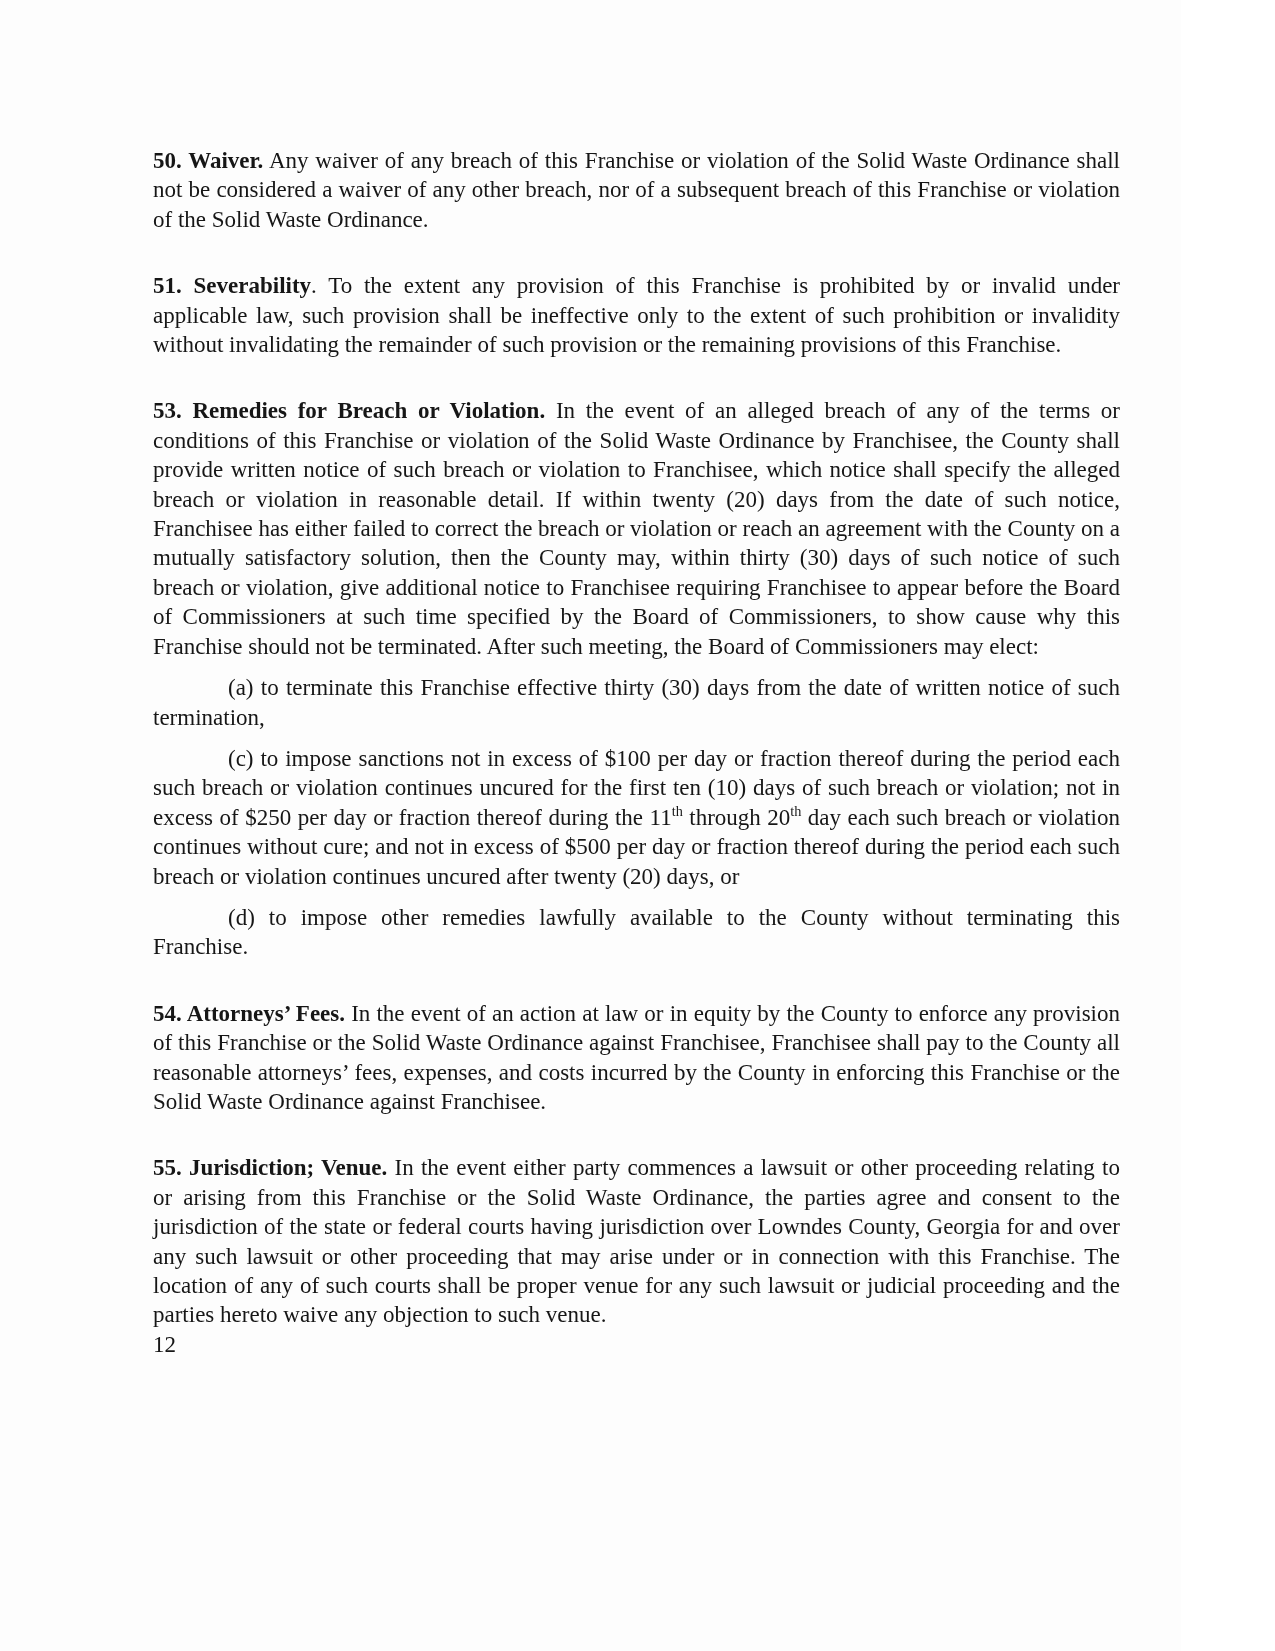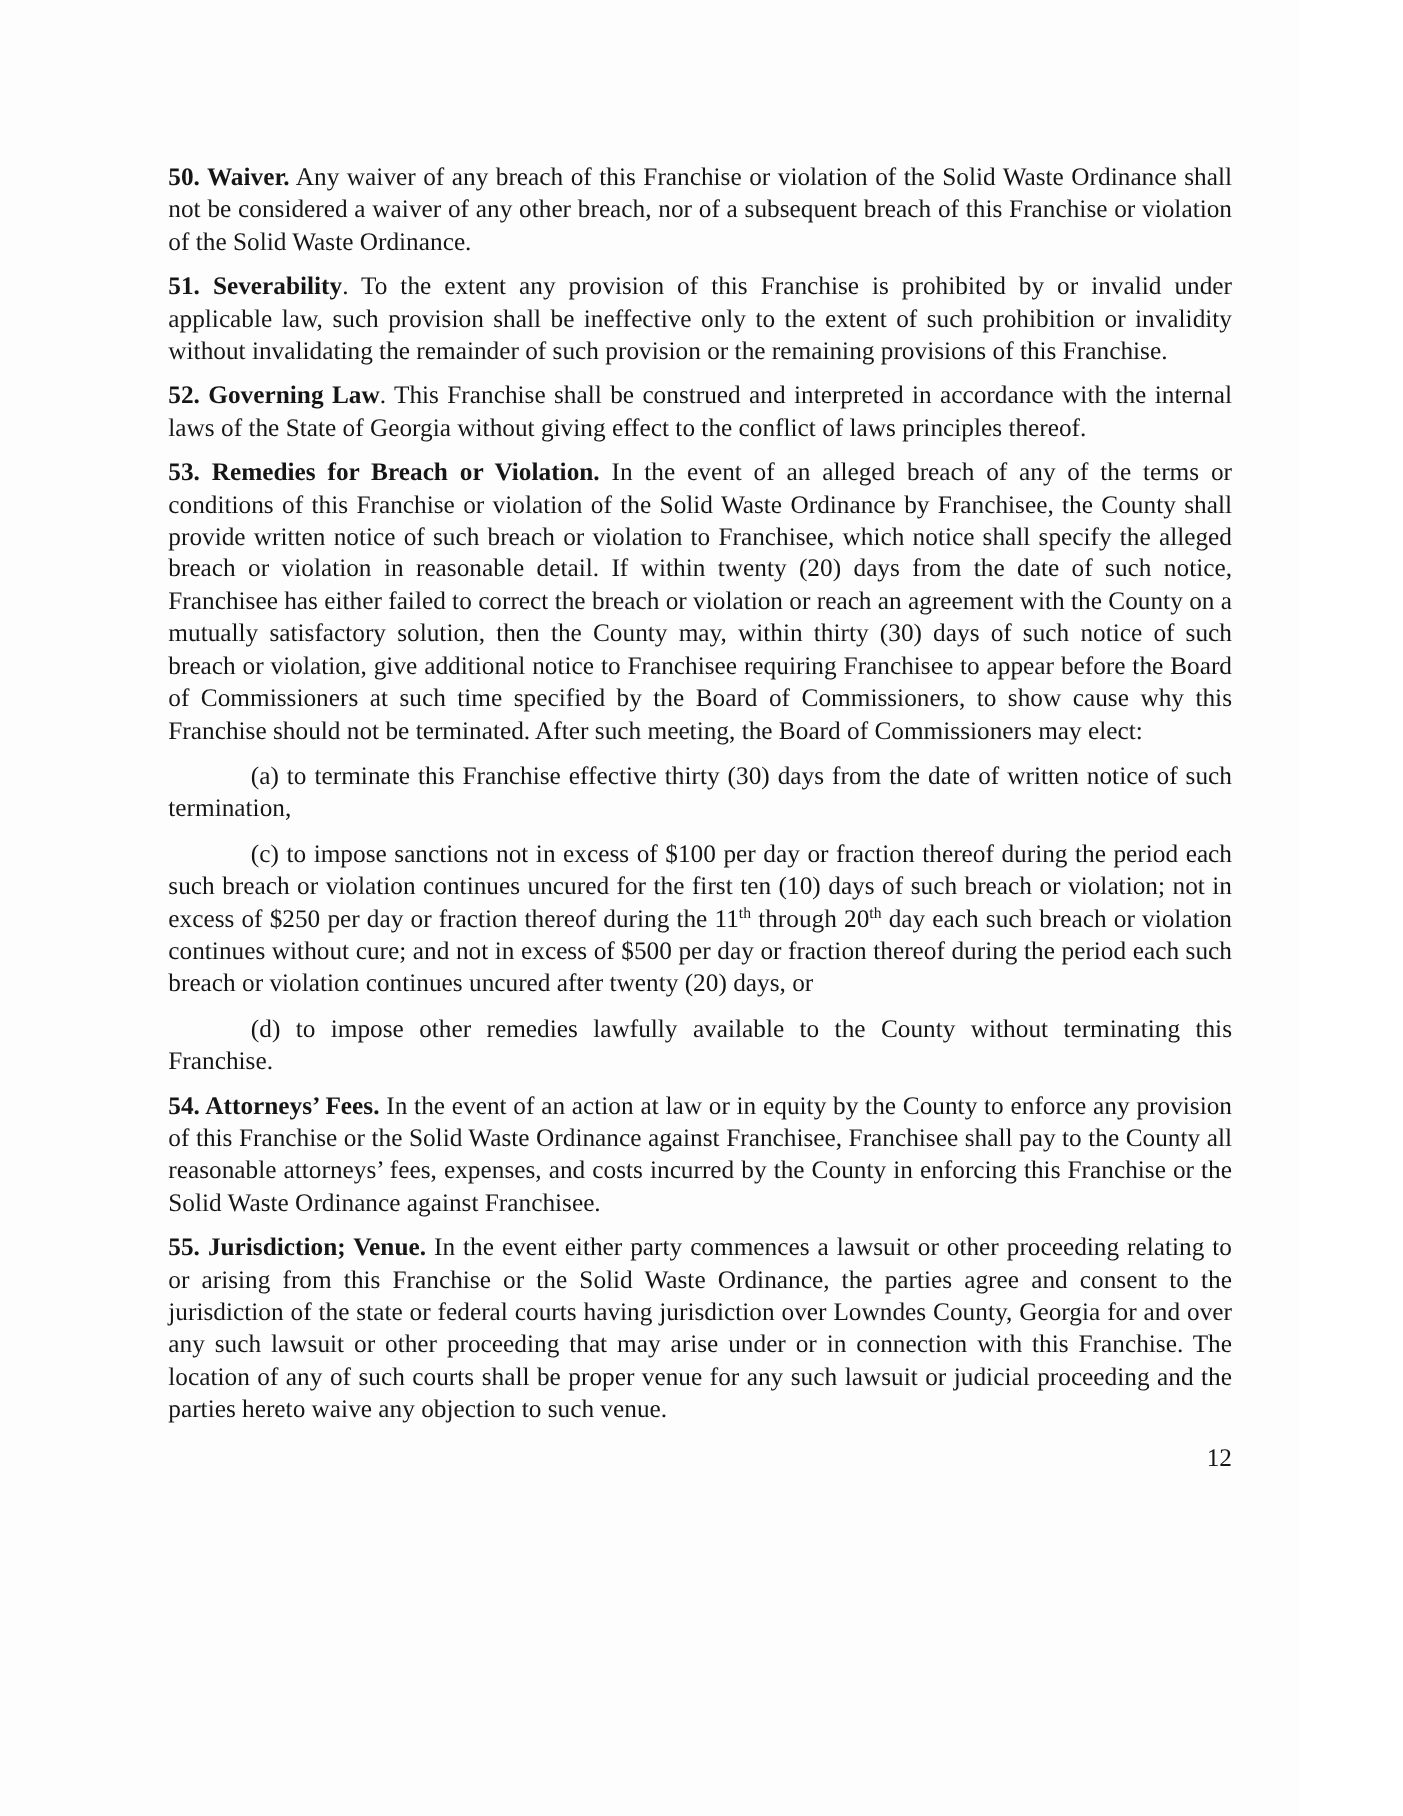--- a/index.html
+++ b/index.html
@@ -16,28 +16,28 @@
     position: absolute;
     left: 153px;
     top: 146px;
     width: 967px;
     font-size: 23px;
     line-height: 29.4px;
     text-align: justify;
     text-justify: inter-word;
   }
   p.para { margin: 0; }
-  p.section { margin-top: 11px; }
+  p.section { margin-top: 37px; }
   p.section.first { margin-top: 0; }
   p.subitem { margin-top: 12px; text-indent: 75px; }
   p.para b { font-weight: bold; }
   sup { font-size: 0.62em; line-height: 0; vertical-align: super; }
   .page-number {
-    margin-top: 15px;
-    text-align: right;
+    margin-top: 0;
+    text-align: left;
     font-size: 23px;
   }
   .artifact-dash {
     position: absolute;
     left: 1186px;
     top: 1211px;
     width: 15px;
     height: 2px;
     background: #b9b9b9;
     border-radius: 1px;
@@ -46,21 +46,20 @@
   }
 </style>
 </head>
 <body>
 
 <div class="page">
   <div class="text-block">
     <div id="paragraphs">
         <p class="para section first"><b>50. Waiver.</b> Any waiver of any breach of this Franchise or violation of the Solid Waste Ordinance shall not be considered a waiver of any other breach, nor of a subsequent breach of this Franchise or violation of the Solid Waste Ordinance.</p>
         <p class="para section"><b>51. Severability</b>. To the extent any provision of this Franchise is prohibited by or invalid under applicable law, such provision shall be ineffective only to the extent of such prohibition or invalidity without invalidating the remainder of such provision or the remaining provisions of this Franchise.</p>
-        <p class="para section"><b>52. Governing Law</b>. This Franchise shall be construed and interpreted in accordance with the internal laws of the State of Georgia without giving effect to the conflict of laws principles thereof.</p>
         <p class="para section"><b>53. Remedies for Breach or Violation.</b> In the event of an alleged breach of any of the terms or conditions of this Franchise or violation of the Solid Waste Ordinance by Franchisee, the County shall provide written notice of such breach or violation to Franchisee, which notice shall specify the alleged breach or violation in reasonable detail. If within twenty (20) days from the date of such notice, Franchisee has either failed to correct the breach or violation or reach an agreement with the County on a mutually satisfactory solution, then the County may, within thirty (30) days of such notice of such breach or violation, give additional notice to Franchisee requiring Franchisee to appear before the Board of Commissioners at such time specified by the Board of Commissioners, to show cause why this Franchise should not be terminated. After such meeting, the Board of Commissioners may elect:</p>
         <p class="para subitem">(a) to terminate this Franchise effective thirty (30) days from the date of written notice of such termination,</p>
         <p class="para subitem">(c) to impose sanctions not in excess of $100 per day or fraction thereof during the period each such breach or violation continues uncured for the first ten (10) days of such breach or violation; not in excess of $250 per day or fraction thereof during the 11<sup>th</sup> through 20<sup>th</sup> day each such breach or violation continues without cure; and not in excess of $500 per day or fraction thereof during the period each such breach or violation continues uncured after twenty (20) days, or</p>
         <p class="para subitem">(d) to impose other remedies lawfully available to the County without terminating this Franchise.</p>
         <p class="para section"><b>54. Attorneys’ Fees.</b> In the event of an action at law or in equity by the County to enforce any provision of this Franchise or the Solid Waste Ordinance against Franchisee, Franchisee shall pay to the County all reasonable attorneys’ fees, expenses, and costs incurred by the County in enforcing this Franchise or the Solid Waste Ordinance against Franchisee.</p>
         <p class="para section"><b>55. Jurisdiction; Venue.</b> In the event either party commences a lawsuit or other proceeding relating to or arising from this Franchise or the Solid Waste Ordinance, the parties agree and consent to the jurisdiction of the state or federal courts having jurisdiction over Lowndes County, Georgia for and over any such lawsuit or other proceeding that may arise under or in connection with this Franchise. The location of any of such courts shall be proper venue for any such lawsuit or judicial proceeding and the parties hereto waive any objection to such venue.</p>
       </div>
     <div class="page-number">12</div>
   </div>
   <div class="artifact-dash"></div>

